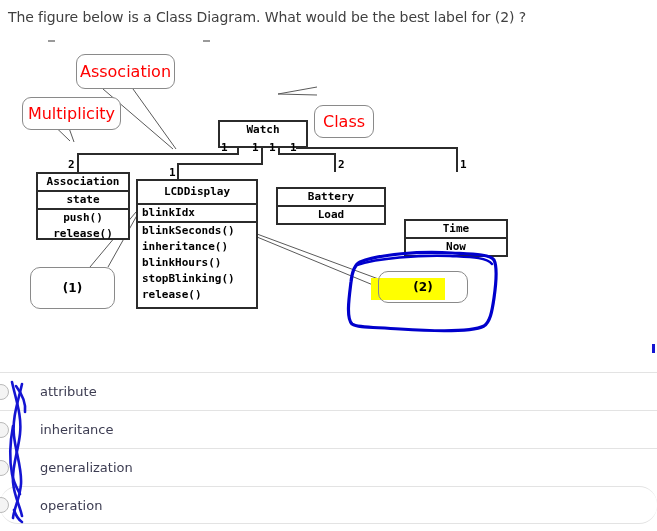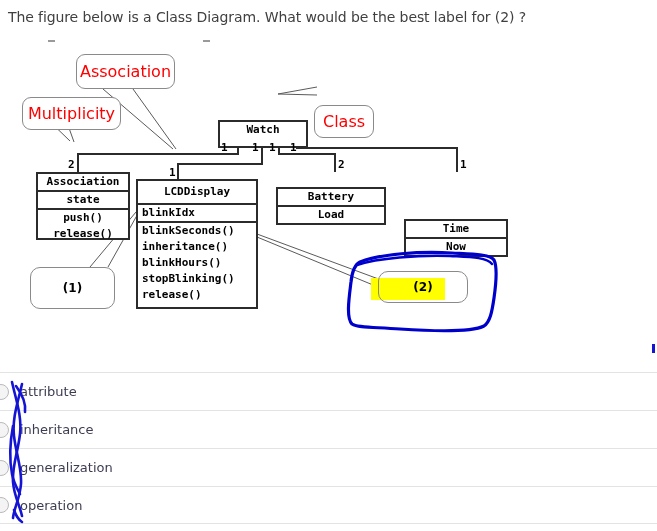--- a/index.html
+++ b/index.html
@@ -120,33 +120,34 @@
   .option-row {
     position: relative;
     box-sizing: border-box;
     height: 38px;
     border-top: 1px solid #e3e3e3;
     display: flex;
     align-items: center;
   }
   .option-row:last-child {
     border-bottom: 1px solid #e3e3e3;
+    border-radius: 18px;
   }
   .option-radio {
     position: absolute;
     left: -7px;
     width: 16px;
     height: 16px;
     border-radius: 50%;
     border: 1px solid #b9b9b9;
     background: #f4f4f4;
     box-sizing: border-box;
   }
   .option-label {
-    margin-left: 20px;
+    margin-left: 40px;
     font-family: "DejaVu Sans", sans-serif;
     font-size: 13px;
     color: #3d3d52;
   }
 
   #ink-overlay {
     position: absolute;
     left: 0;
     top: 0;
     pointer-events: none;

